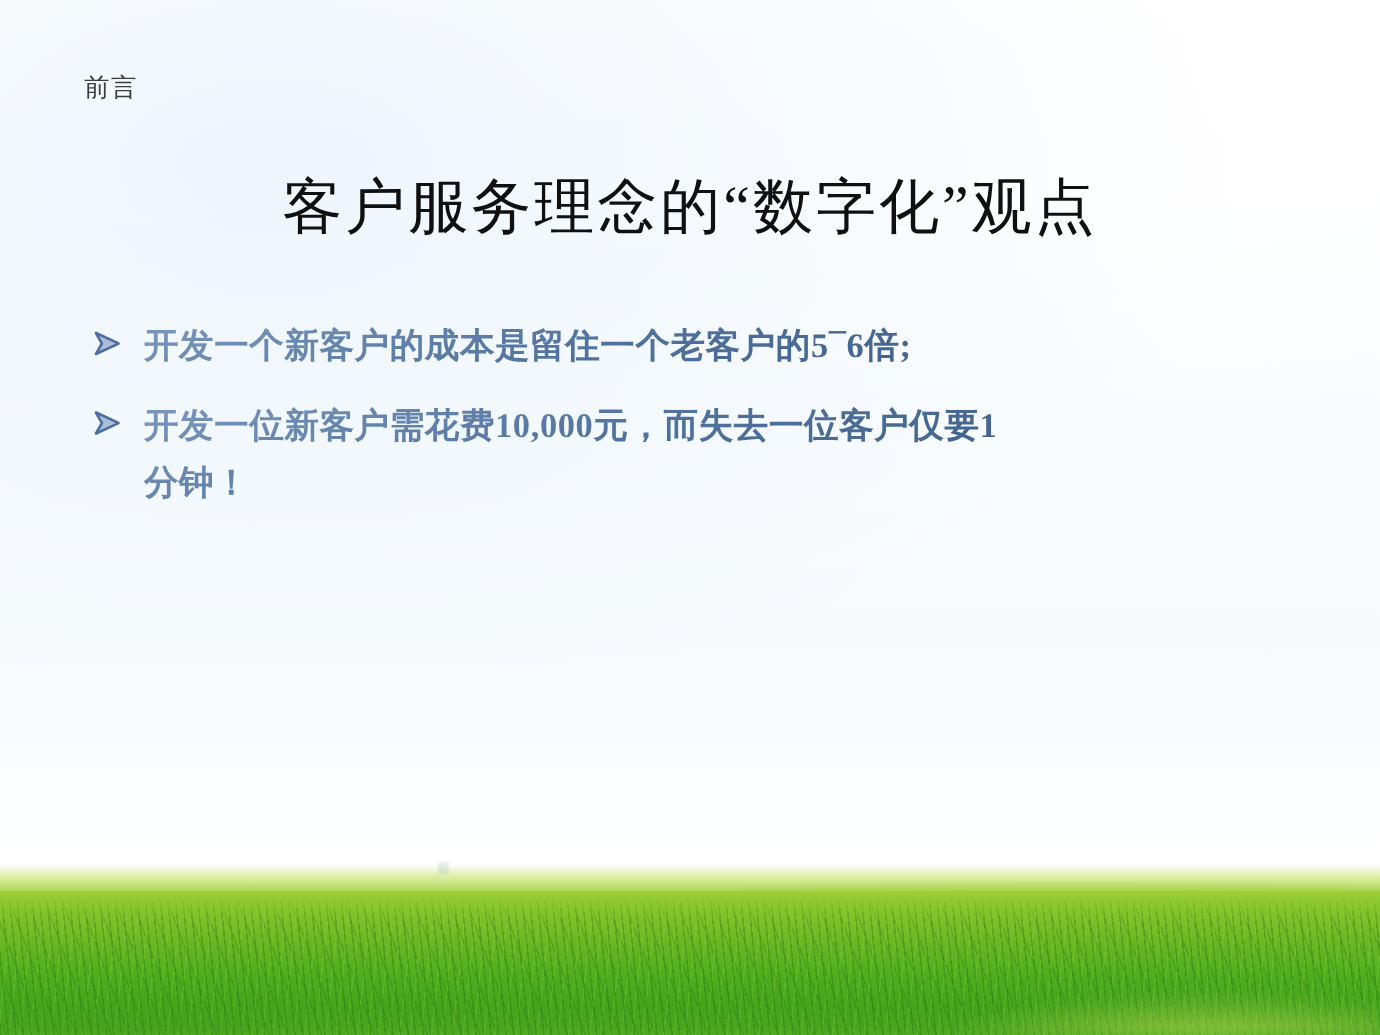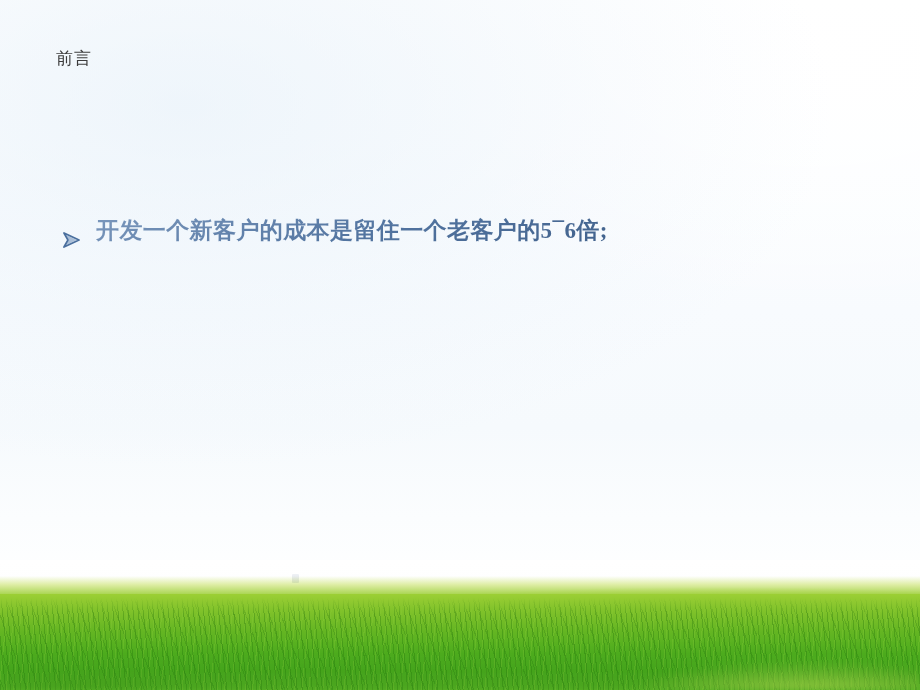--- a/index.html
+++ b/index.html
@@ -156,21 +156,21 @@
   }
 
   .bullets {
     position: absolute;
     left: 62px;
     top: 212px;
     width: 832px;
   }
   .bullet-row {
     display: flex;
-    align-items: flex-end;
+    align-items: flex-start;
     margin-bottom: 16px;
   }
   .bullet-marker {
     flex: 0 0 auto;
     width: 34px;
     padding-top: 8px;
     color: #4a6f9e;
     line-height: 1;
   }
   .bullet-marker svg { display: block; }
@@ -204,35 +204,45 @@
 </style>
 </head>
 <body>
 
 <div class="slide">
 
   <div class="sky-tint"></div>
 
   <div class="kicker">前言</div>
 
+  <div class="title">客户服务理念的“数字化”观点</div>
 
   <div class="bullets">
 
     <div class="bullet-row">
       <span class="bullet-marker">
         <svg width="20" height="18" viewBox="0 0 20 18" aria-hidden="true">
           <path d="M2 2 L17 9 L2 16 L6 9 Z" fill="none" stroke="#4a6f9e" stroke-width="1.8" stroke-linejoin="round"></path>
           <path d="M3.5 3.6 L14.5 9 L3.5 14.4 L6.6 9 Z" fill="#6f8fb8" opacity="0.55"></path>
         </svg>
       </span>
       <span class="bullet-text"><span>开发一个新客户的成本是留住一个老客户的5¯6倍;</span></span>
     </div>
 
 
 
+    <div class="bullet-row">
+      <span class="bullet-marker">
+        <svg width="20" height="18" viewBox="0 0 20 18" aria-hidden="true">
+          <path d="M2 2 L17 9 L2 16 L6 9 Z" fill="none" stroke="#4a6f9e" stroke-width="1.8" stroke-linejoin="round"></path>
+          <path d="M3.5 3.6 L14.5 9 L3.5 14.4 L6.6 9 Z" fill="#6f8fb8" opacity="0.55"></path>
+        </svg>
+      </span>
+      <span class="bullet-text"><span>开发一位新客户需花费10,000元，而失去一位客户仅要1</span><span class="line2">分钟！</span></span>
+    </div>
 
   </div>
 
   <div class="watermark-speck"></div>
 
   <div class="field">
     <div class="field-soft-top"></div>
     <div class="hill"></div>
     <div class="horizon-band"></div>
     <div class="grass-base"></div>

